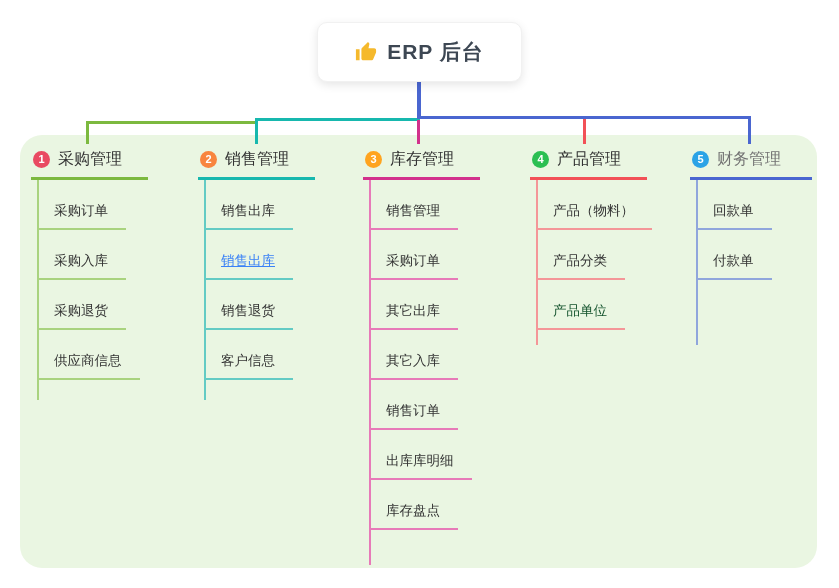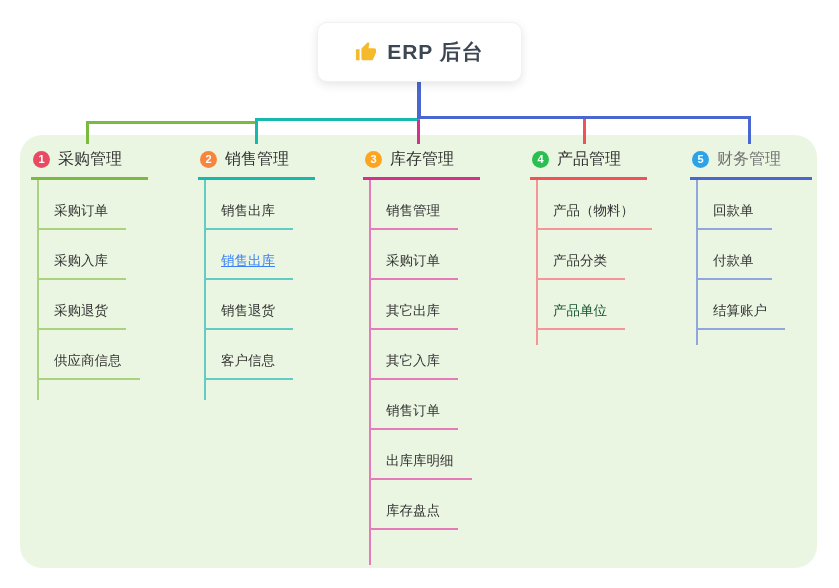--- a/index.html
+++ b/index.html
@@ -124,17 +124,16 @@
       </div>
       <div class="branch-column" style="left: 690px; top: 142px;">
         <div class="branch-header" style="width: 122px; border-bottom-color: rgb(74, 102, 208);">
           <span class="badge" style="background: rgb(43, 163, 230);">5</span>
           <span class="branch-label" style="color: #737373;">财务管理</span>
         </div>
         <div class="children">
           <div class="vline" style="background: rgb(144, 166, 220); height: 165px;"></div>
           <div class="child-item" style="border-bottom-color: rgb(144, 166, 220); color: rgb(51, 51, 51);">回款单</div>
           <div class="child-item" style="border-bottom-color: rgb(144, 166, 220); color: rgb(51, 51, 51);">付款单</div>
-          <div class="child-item" style="border-bottom-color: rgb(144, 166, 220); color: rgb(51, 51, 51);">结算账户</div>
         </div>
       </div>
     </div>
 </div>
 
 </body></html>

